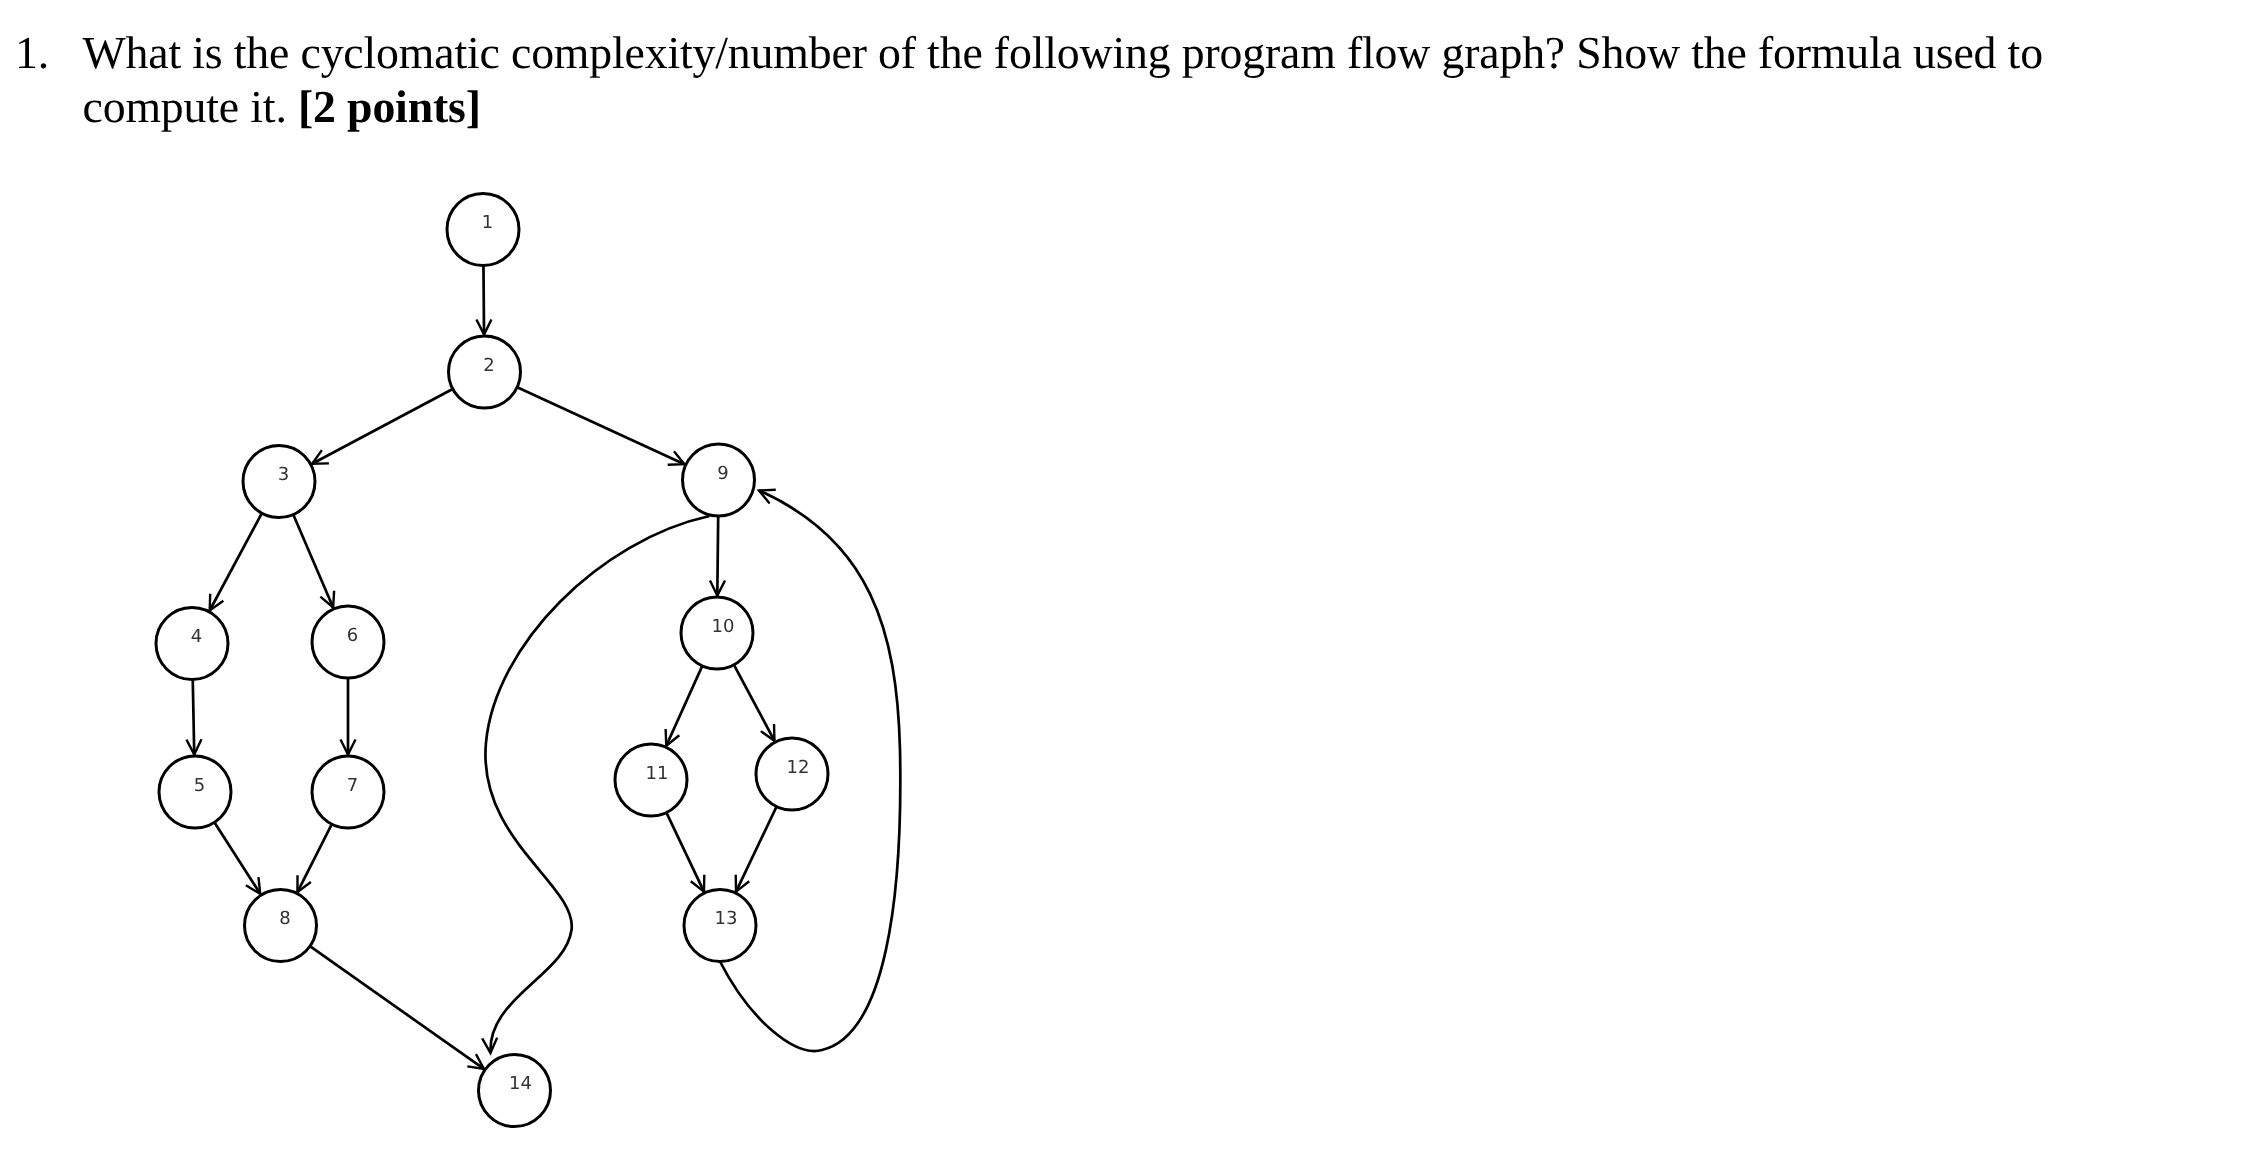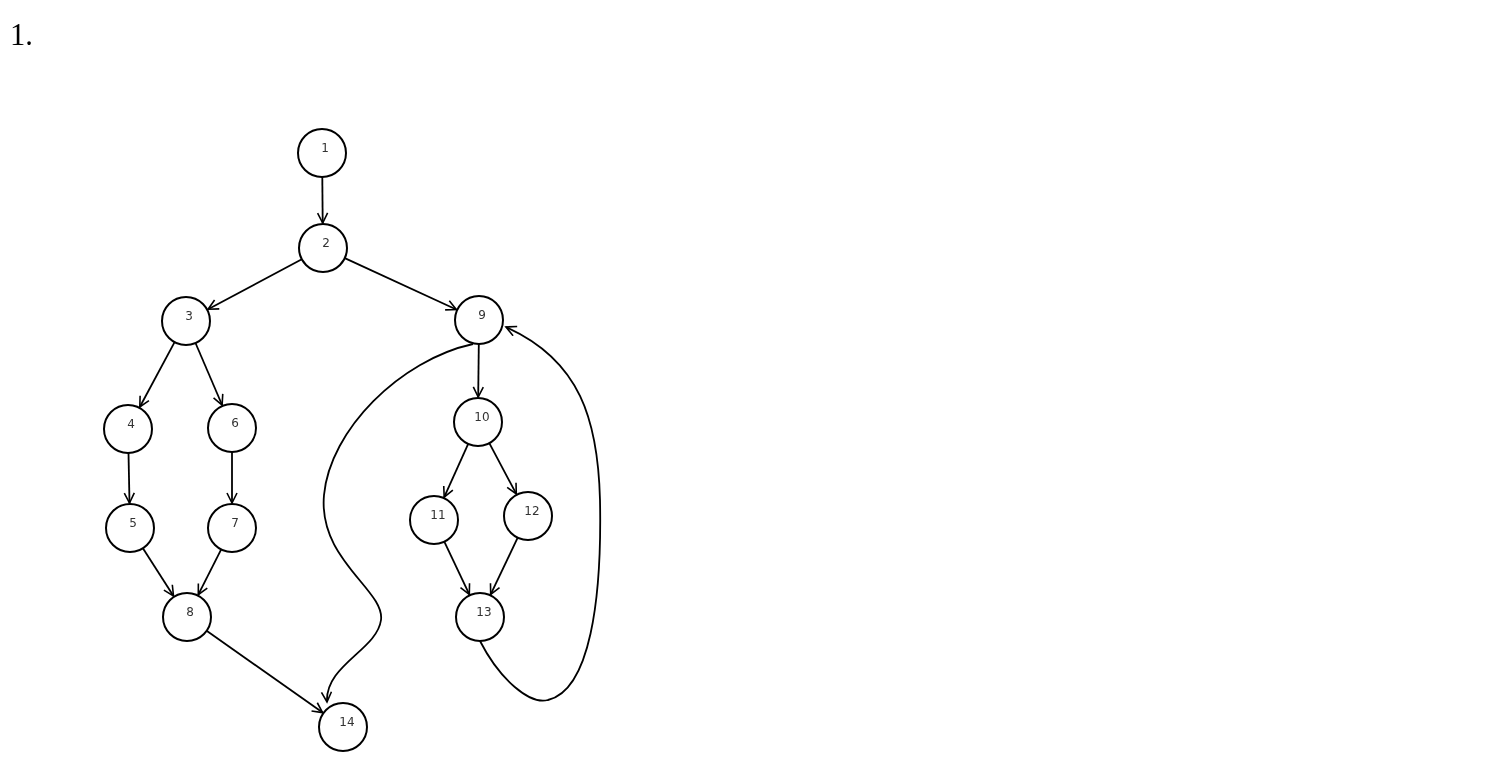--- a/index.html
+++ b/index.html
@@ -57,20 +57,22 @@
     stroke: #000000;
     stroke-width: 1.8;
   }
 </style>
 </head>
 <body>
 
 <div class="question">
   <span class="q-num">1.</span>
   <div class="q-body">
+    <span class="q-line">What is the cyclomatic complexity/number of the following program flow graph?  Show the formula used to</span>
+    <span class="q-line"><span>compute it. </span><span class="points">[2 points]</span></span>
   </div>
 </div>
 
 <svg class="graph" width="1504" height="780" viewBox="0 0 1504 780" xmlns="http://www.w3.org/2000/svg">
   <defs>
     <marker id="arrow" markerWidth="14" markerHeight="14" refX="11" refY="6" orient="auto" markerUnits="userSpaceOnUse">
       <path d="M1,1 L11,6 L1,11" fill="none" stroke="#000" stroke-width="1.6"></path>
     </marker>
   </defs>
   <g id="edges-layer">

